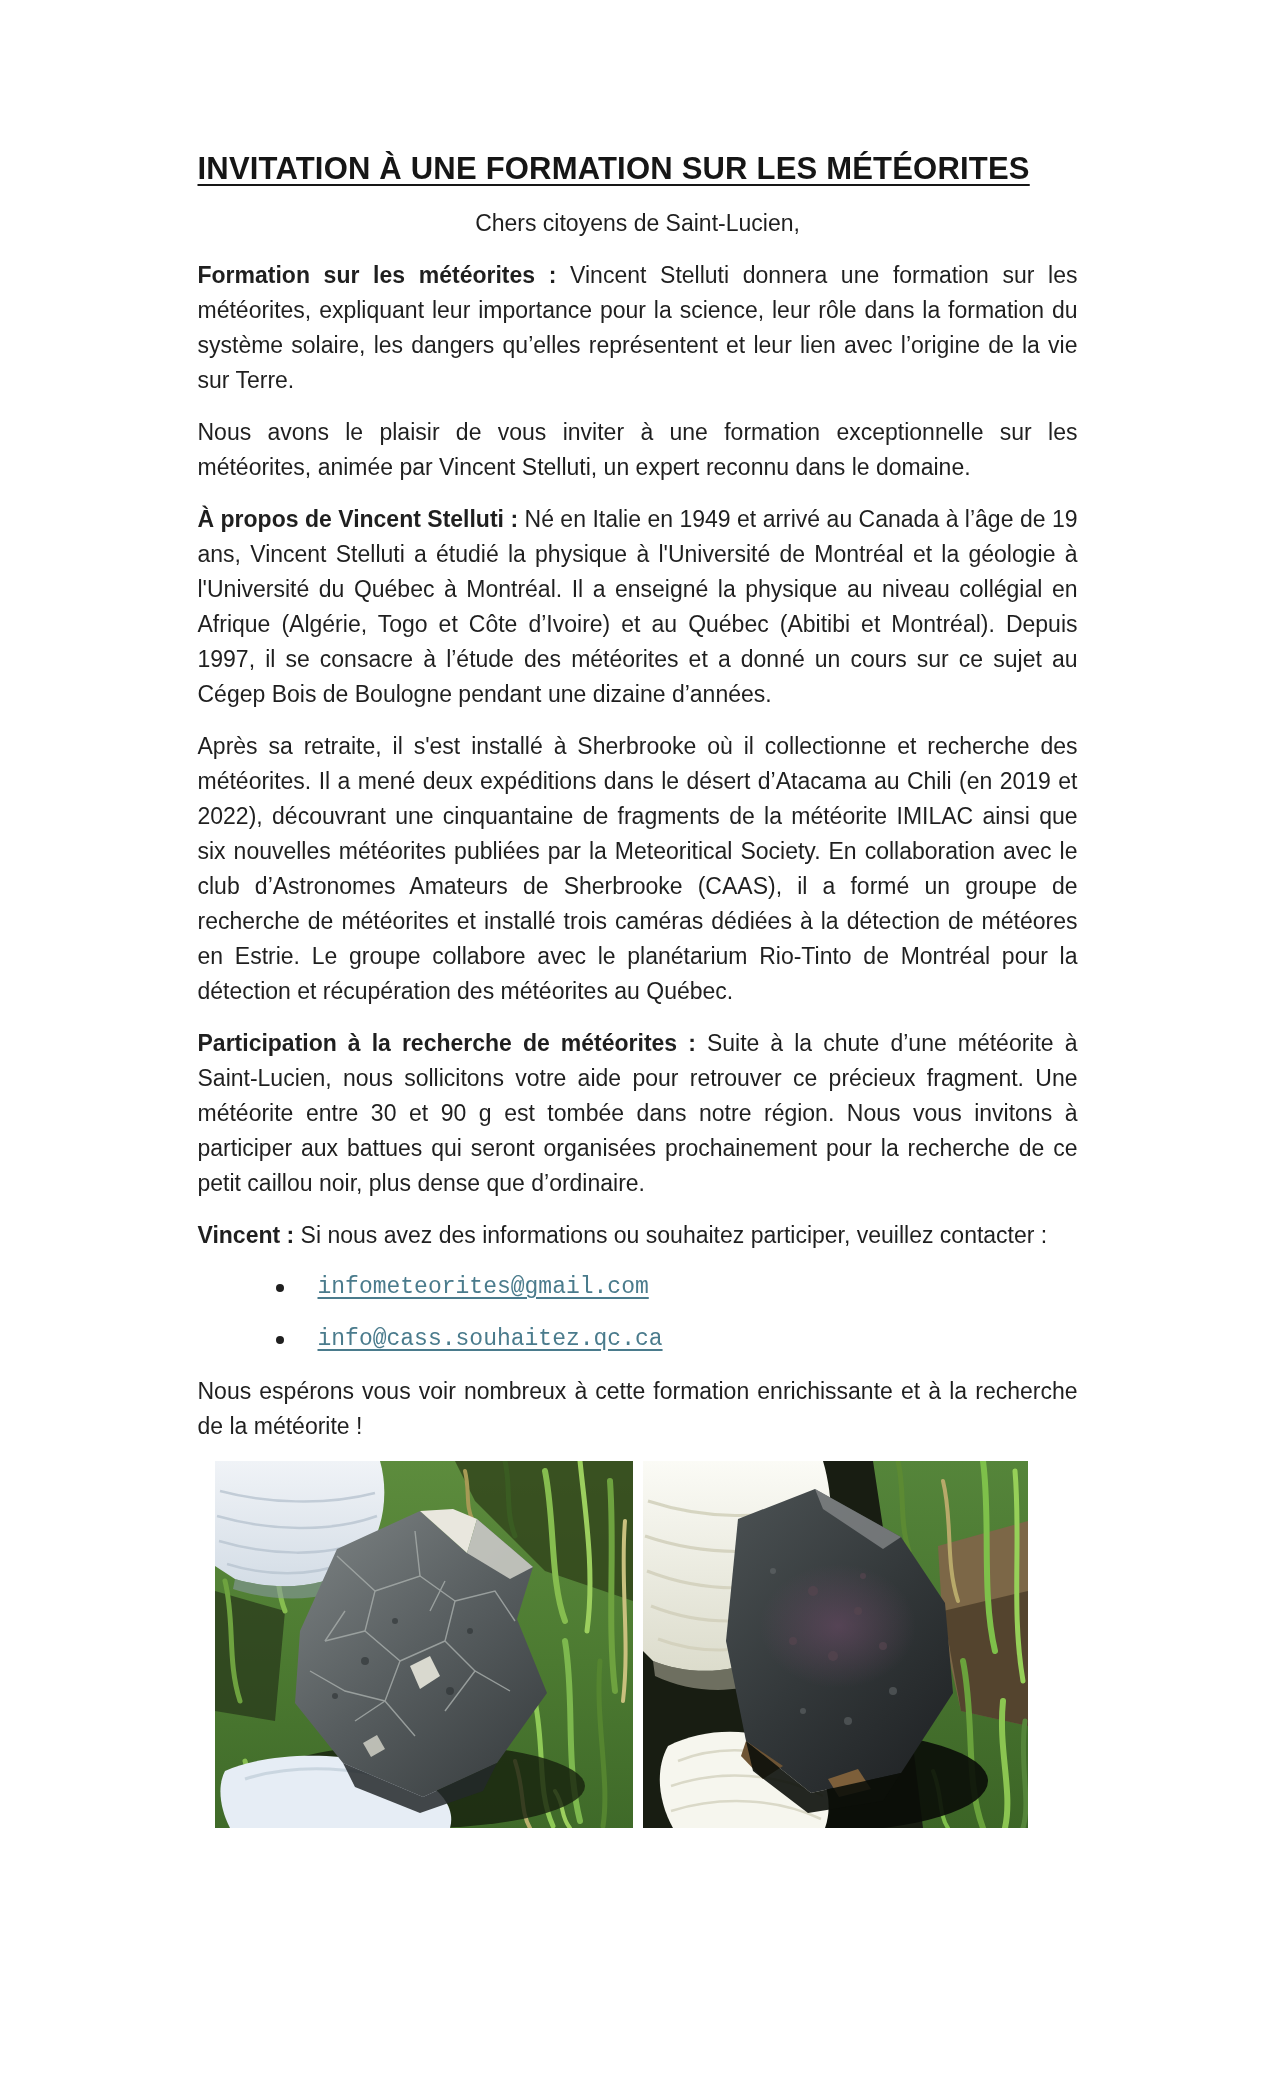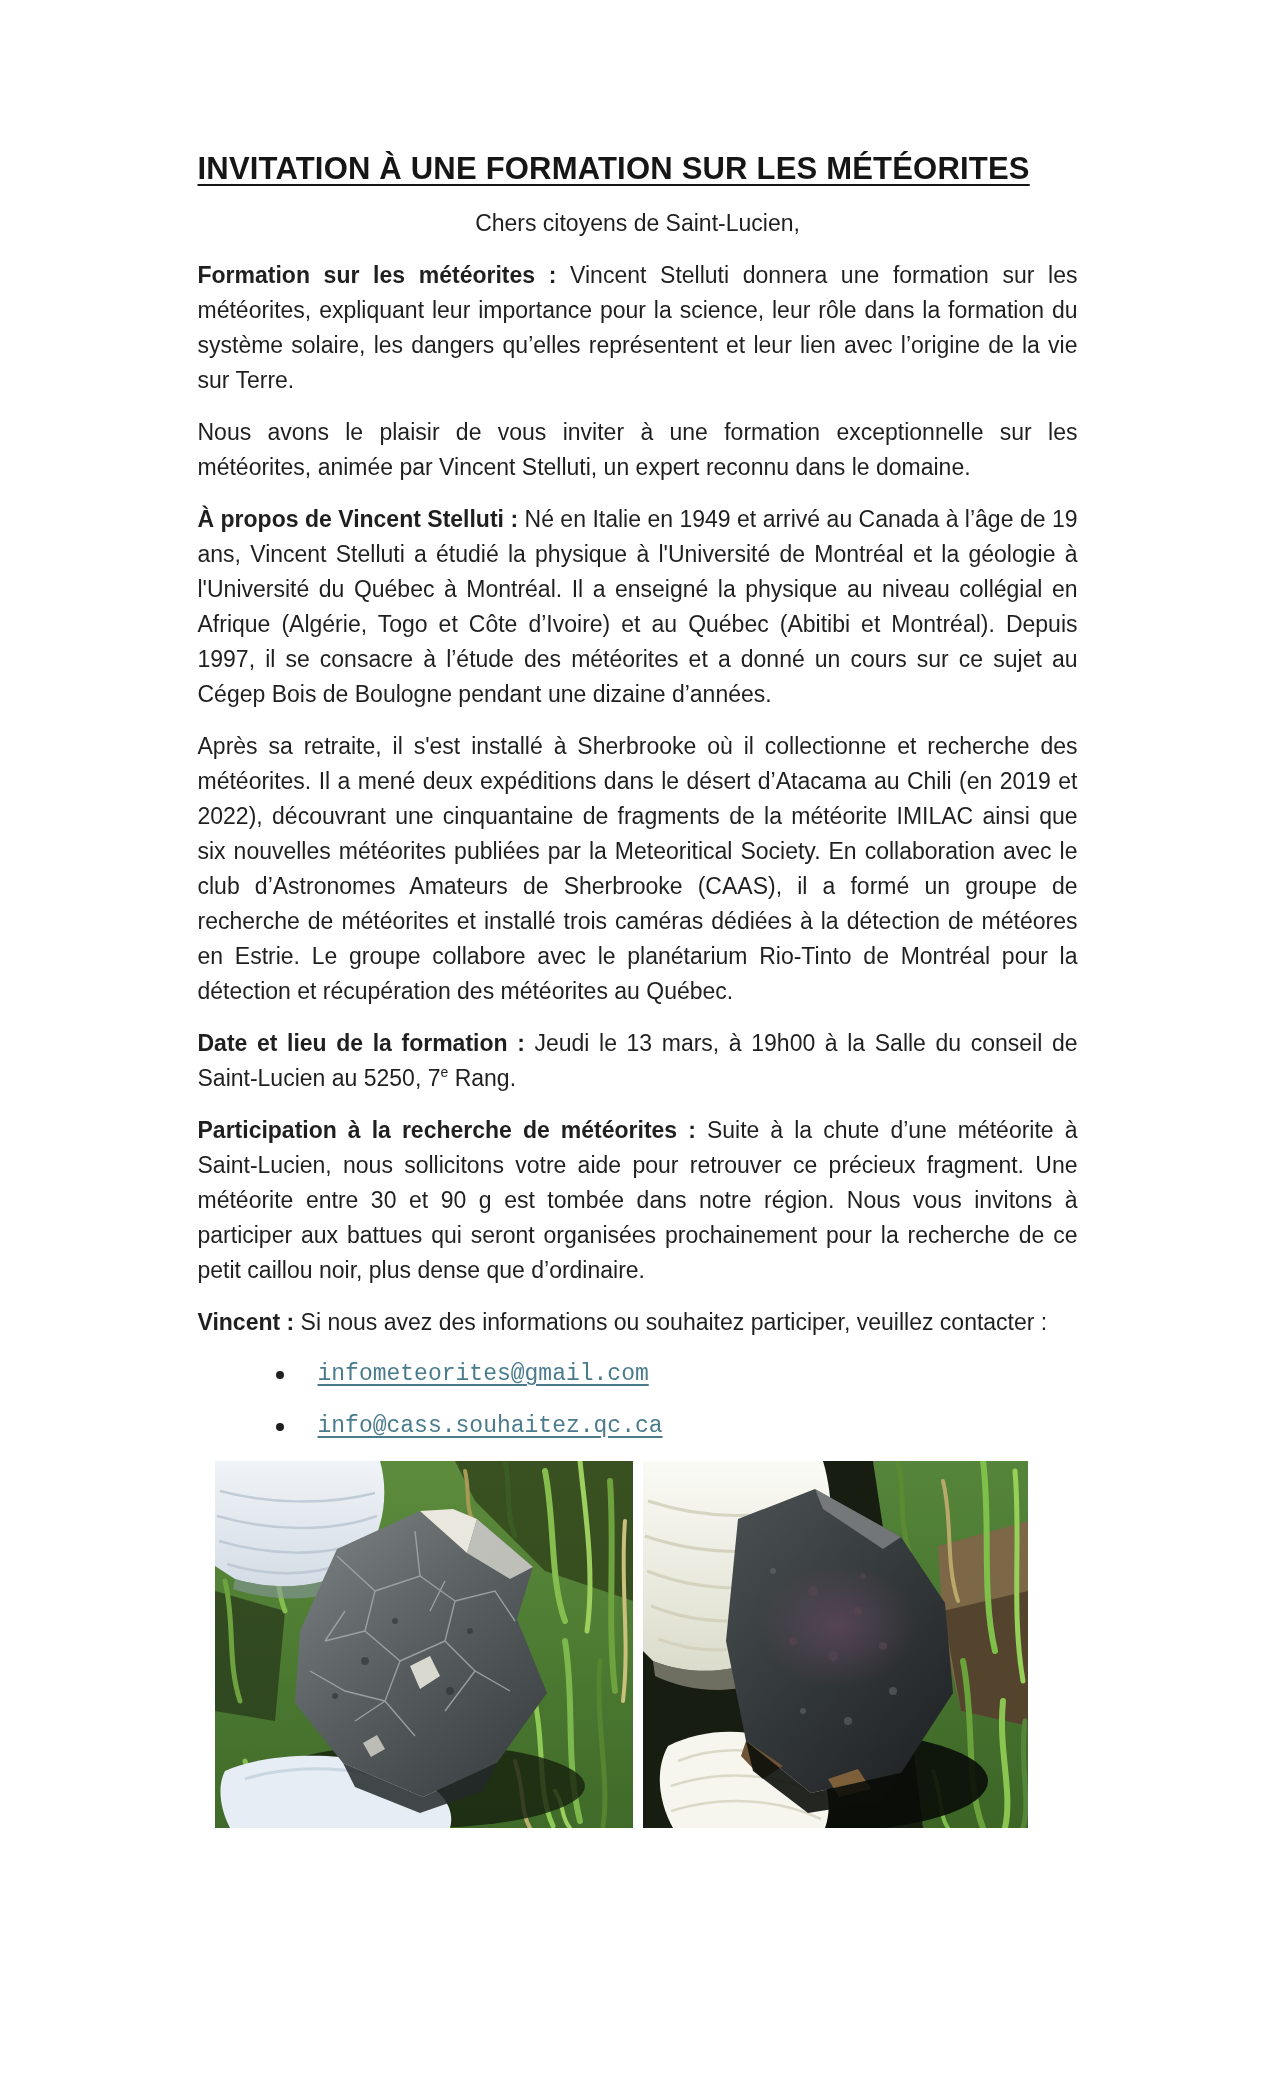--- a/index.html
+++ b/index.html
@@ -86,37 +86,37 @@
     <p class="body-par no-justify">Chers citoyens de Saint-Lucien,</p>
 
     <p class="body-par"><span class="lead">Formation sur les météorites :</span><span> Vincent Stelluti donnera une formation sur les météorites, expliquant leur importance pour la science, leur rôle dans la formation du système solaire, les dangers qu’elles représentent et leur lien avec l’origine de la vie sur Terre.</span></p>
 
     <p class="body-par">Nous avons le plaisir de vous inviter à une formation exceptionnelle sur les météorites, animée par Vincent Stelluti, un expert reconnu dans le domaine.</p>
 
     <p class="body-par"><span class="lead">À propos de Vincent Stelluti :</span><span> Né en Italie en 1949 et arrivé au Canada à l’âge de 19 ans, Vincent Stelluti a étudié la physique à l'Université de Montréal et la géologie à l'Université du Québec à Montréal. Il a enseigné la physique au niveau collégial en Afrique (Algérie, Togo et Côte d’Ivoire) et au Québec (Abitibi et Montréal). Depuis 1997, il se consacre à l’étude des météorites et a donné un cours sur ce sujet au Cégep Bois de Boulogne pendant une dizaine d’années.</span></p>
 
     <p class="body-par">Après sa retraite, il s'est installé à Sherbrooke où il collectionne et recherche des météorites. Il a mené deux expéditions dans le désert d’Atacama au Chili (en 2019 et 2022), découvrant une cinquantaine de fragments de la météorite IMILAC ainsi que six nouvelles météorites publiées par la Meteoritical Society. En collaboration avec le club d’Astronomes Amateurs de Sherbrooke (CAAS), il a formé un groupe de recherche de météorites et installé trois caméras dédiées à la détection de météores en Estrie. Le groupe collabore avec le planétarium Rio-Tinto de Montréal pour la détection et récupération des météorites au Québec.</p>
 
-    <p class="body-par"><span class="lead">Date et lieu de la formation :</span><span> Jeudi le 13 mars, à 19h00 à la Salle du conseil de Saint-Lucien au 5250, 7</span><sup class="ord">e</sup><span> Rang.</span></p>
 
     <p class="body-par"><span class="lead">Participation à la recherche de météorites :</span><span> Suite à la chute d’une météorite à Saint-Lucien, nous sollicitons votre aide pour retrouver ce précieux fragment. Une météorite entre 30 et 90 g est tombée dans notre région. Nous vous invitons à participer aux battues qui seront organisées prochainement pour la recherche de ce petit caillou noir, plus dense que d’ordinaire.</span></p>
 
     <p class="body-par"><span class="lead">Vincent :</span><span> Si nous avez des informations ou souhaitez participer, veuillez contacter :</span></p>
 
     <ul class="contact-list">
       <li>
         <span class="bullet-dot"></span>
         <a class="email-link">infometeorites@gmail.com</a>
       </li>
       <li>
         <span class="bullet-dot"></span>
         <a class="email-link">info@cass.souhaitez.qc.ca</a>
       </li>
     </ul>
 
+    <p class="body-par">Nous espérons vous voir nombreux à cette formation enrichissante et à la recherche de la météorite !</p>
 
     <div class="figures">
 
       <div class="figure-left">
         <svg viewBox="0 0 418 367" preserveAspectRatio="none" aria-hidden="true">
           <defs>
             <linearGradient id="grassL" x1="0" y1="0" x2="0" y2="1">
               <stop offset="0" stop-color="#5d8c3d"></stop>
               <stop offset="0.55" stop-color="#4c7a31"></stop>
               <stop offset="1" stop-color="#3f6a29"></stop>

